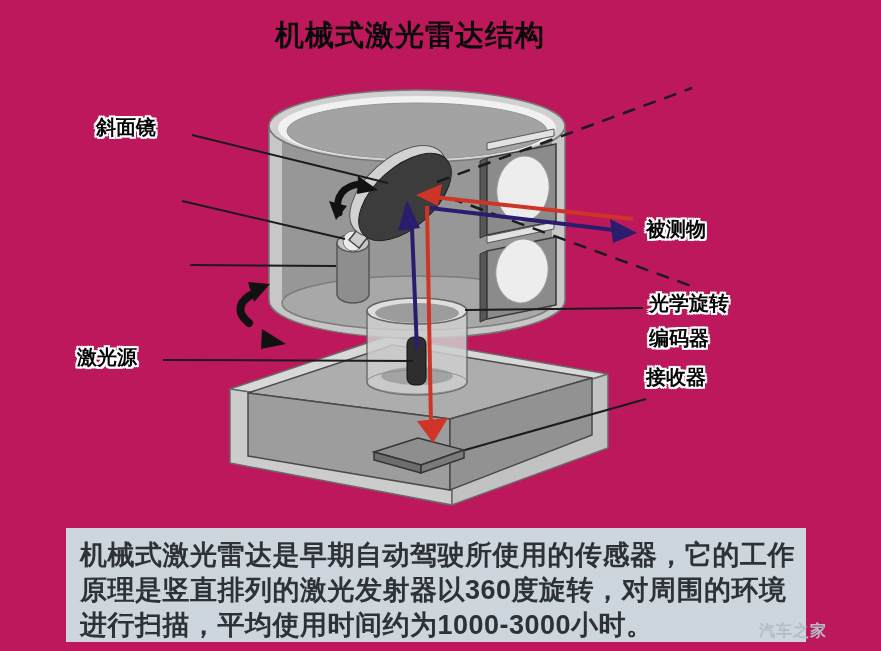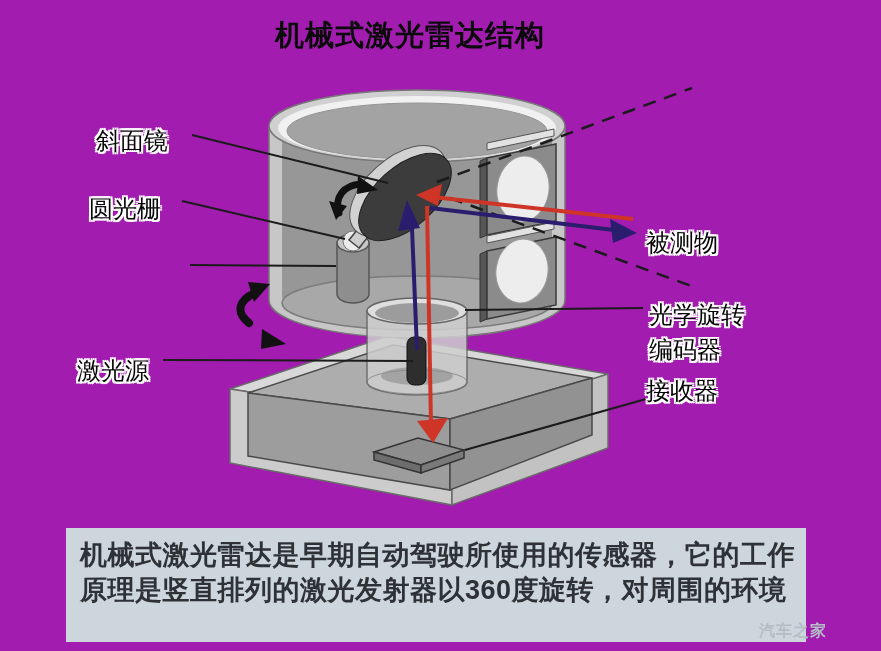--- a/index.html
+++ b/index.html
@@ -1,23 +1,23 @@
 <!DOCTYPE html>
 <html><head>
 <meta charset="utf-8">
 <style>
   html,body{margin:0;padding:0;background:#ffffff;}
-  .page{position:relative;width:881px;height:651px;background:#a21caf;overflow:hidden;
+  .page{position:relative;width:881px;height:651px;background:#be185d;overflow:hidden;
         font-family:"Liberation Sans","DejaVu Sans",sans-serif;}
   .diagram{position:absolute;left:0;top:0;}
   .title{position:absolute;left:0;top:16px;width:820px;text-align:center;
          font-size:29px;font-weight:bold;color:#0a0a0a;letter-spacing:1px;}
-  .lbl{position:absolute;font-size:24px;font-weight:normal;color:#050505;white-space:nowrap;
+  .lbl{position:absolute;font-size:20px;font-weight:bold;color:#050505;white-space:nowrap;
        text-shadow:-2px -2px 0 #fff,0 -2px 0 #fff,2px -2px 0 #fff,-2px 0 0 #fff,
-                   2px 0 0 #fff,-2px 2px 0 #fff,0 2px 0 #fff,2px 2px 0 #fff;margin-top:11px;}
+                   2px 0 0 #fff,-2px 2px 0 #fff,0 2px 0 #fff,2px 2px 0 #fff;}
   .lbl-two-line{line-height:35px;}
   .caption{position:absolute;left:66px;top:528px;width:740px;height:114px;
            box-sizing:border-box;padding:10px 0 0 14px;background:#ccd6dc;}
   .caption .cap-line{font-size:27px;line-height:35px;font-weight:600;color:#2e3237;
                      white-space:nowrap;letter-spacing:0.5px;}
   .watermark{position:absolute;left:751px;top:621px;font-size:16px;font-weight:bold;
              color:#b3bdc6;letter-spacing:1px;margin-left:8px;}
 </style>
 </head>
 <body>
@@ -115,29 +115,29 @@
     <g fill="#111111">
       <path d="M255,293 C239,300 235,312 249,323" stroke="#111111" stroke-width="8" fill="none" stroke-linecap="round"></path>
       <polygon points="270,284 248,282 254,302"></polygon>
       <polygon points="286,344 262,329 261,349"></polygon>
     </g>
   </svg>
 
   <div class="title">机械式激光雷达结构</div>
 
   <div class="lbl" style="left:96px;top:114px;">斜面镜</div>
-  <div class="lbl" style="left:89px;top:182px;">圆光栅</div>
   <div class="lbl" style="left:77px;top:344px;">激光源</div>
   <div class="lbl" style="left:646px;top:216px;">被测物</div>
   <div class="lbl lbl-two-line" style="left:649px;top:286px;">
     <div>光学旋转</div>
     <div>编码器</div>
   </div>
   <div class="lbl" style="left:646px;top:364px;">接收器</div>
 
   <div class="caption" style="background-color: rgb(204, 214, 220);">
     <div class="cap-line">机械式激光雷达是早期自动驾驶所使用的传感器，它的工作</div>
     <div class="cap-line">原理是竖直排列的激光发射器以360度旋转，对周围的环境</div>
+    <div class="cap-line">进行扫描，平均使用时间约为1000-3000小时。</div>
   </div>
 
   <div class="watermark">汽车之家</div>
 
 </div>
 
 </body></html>

